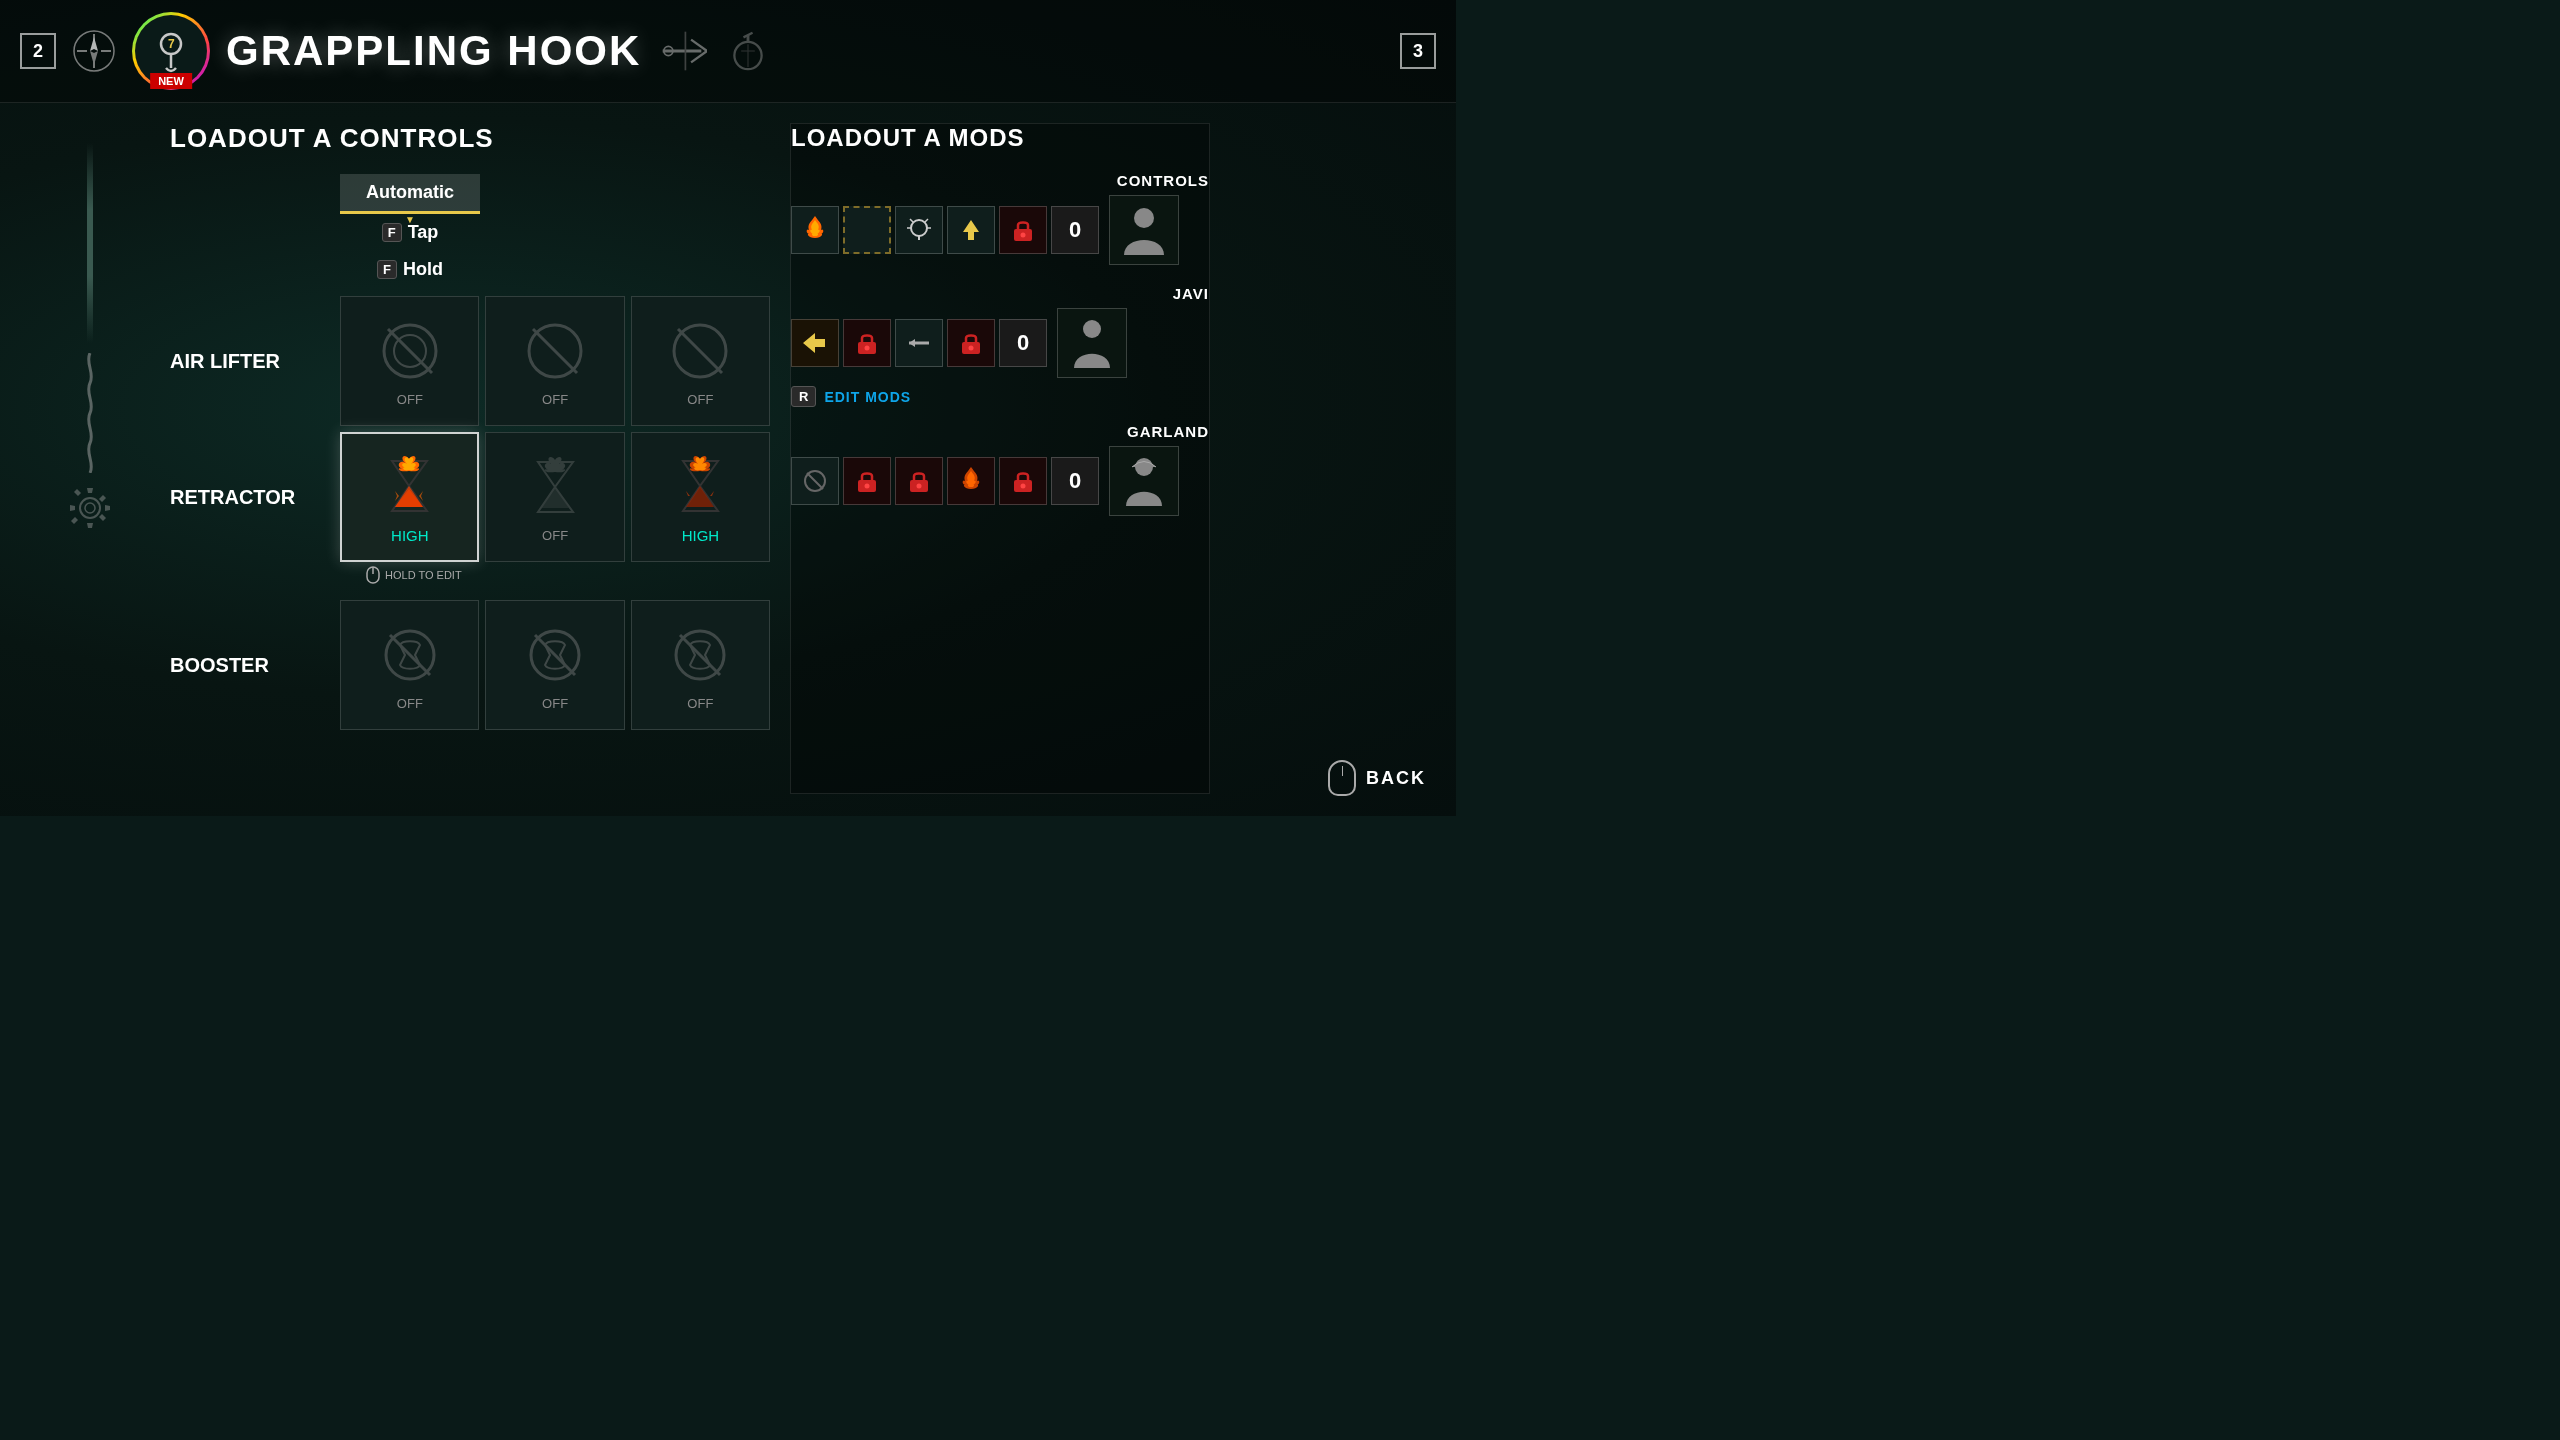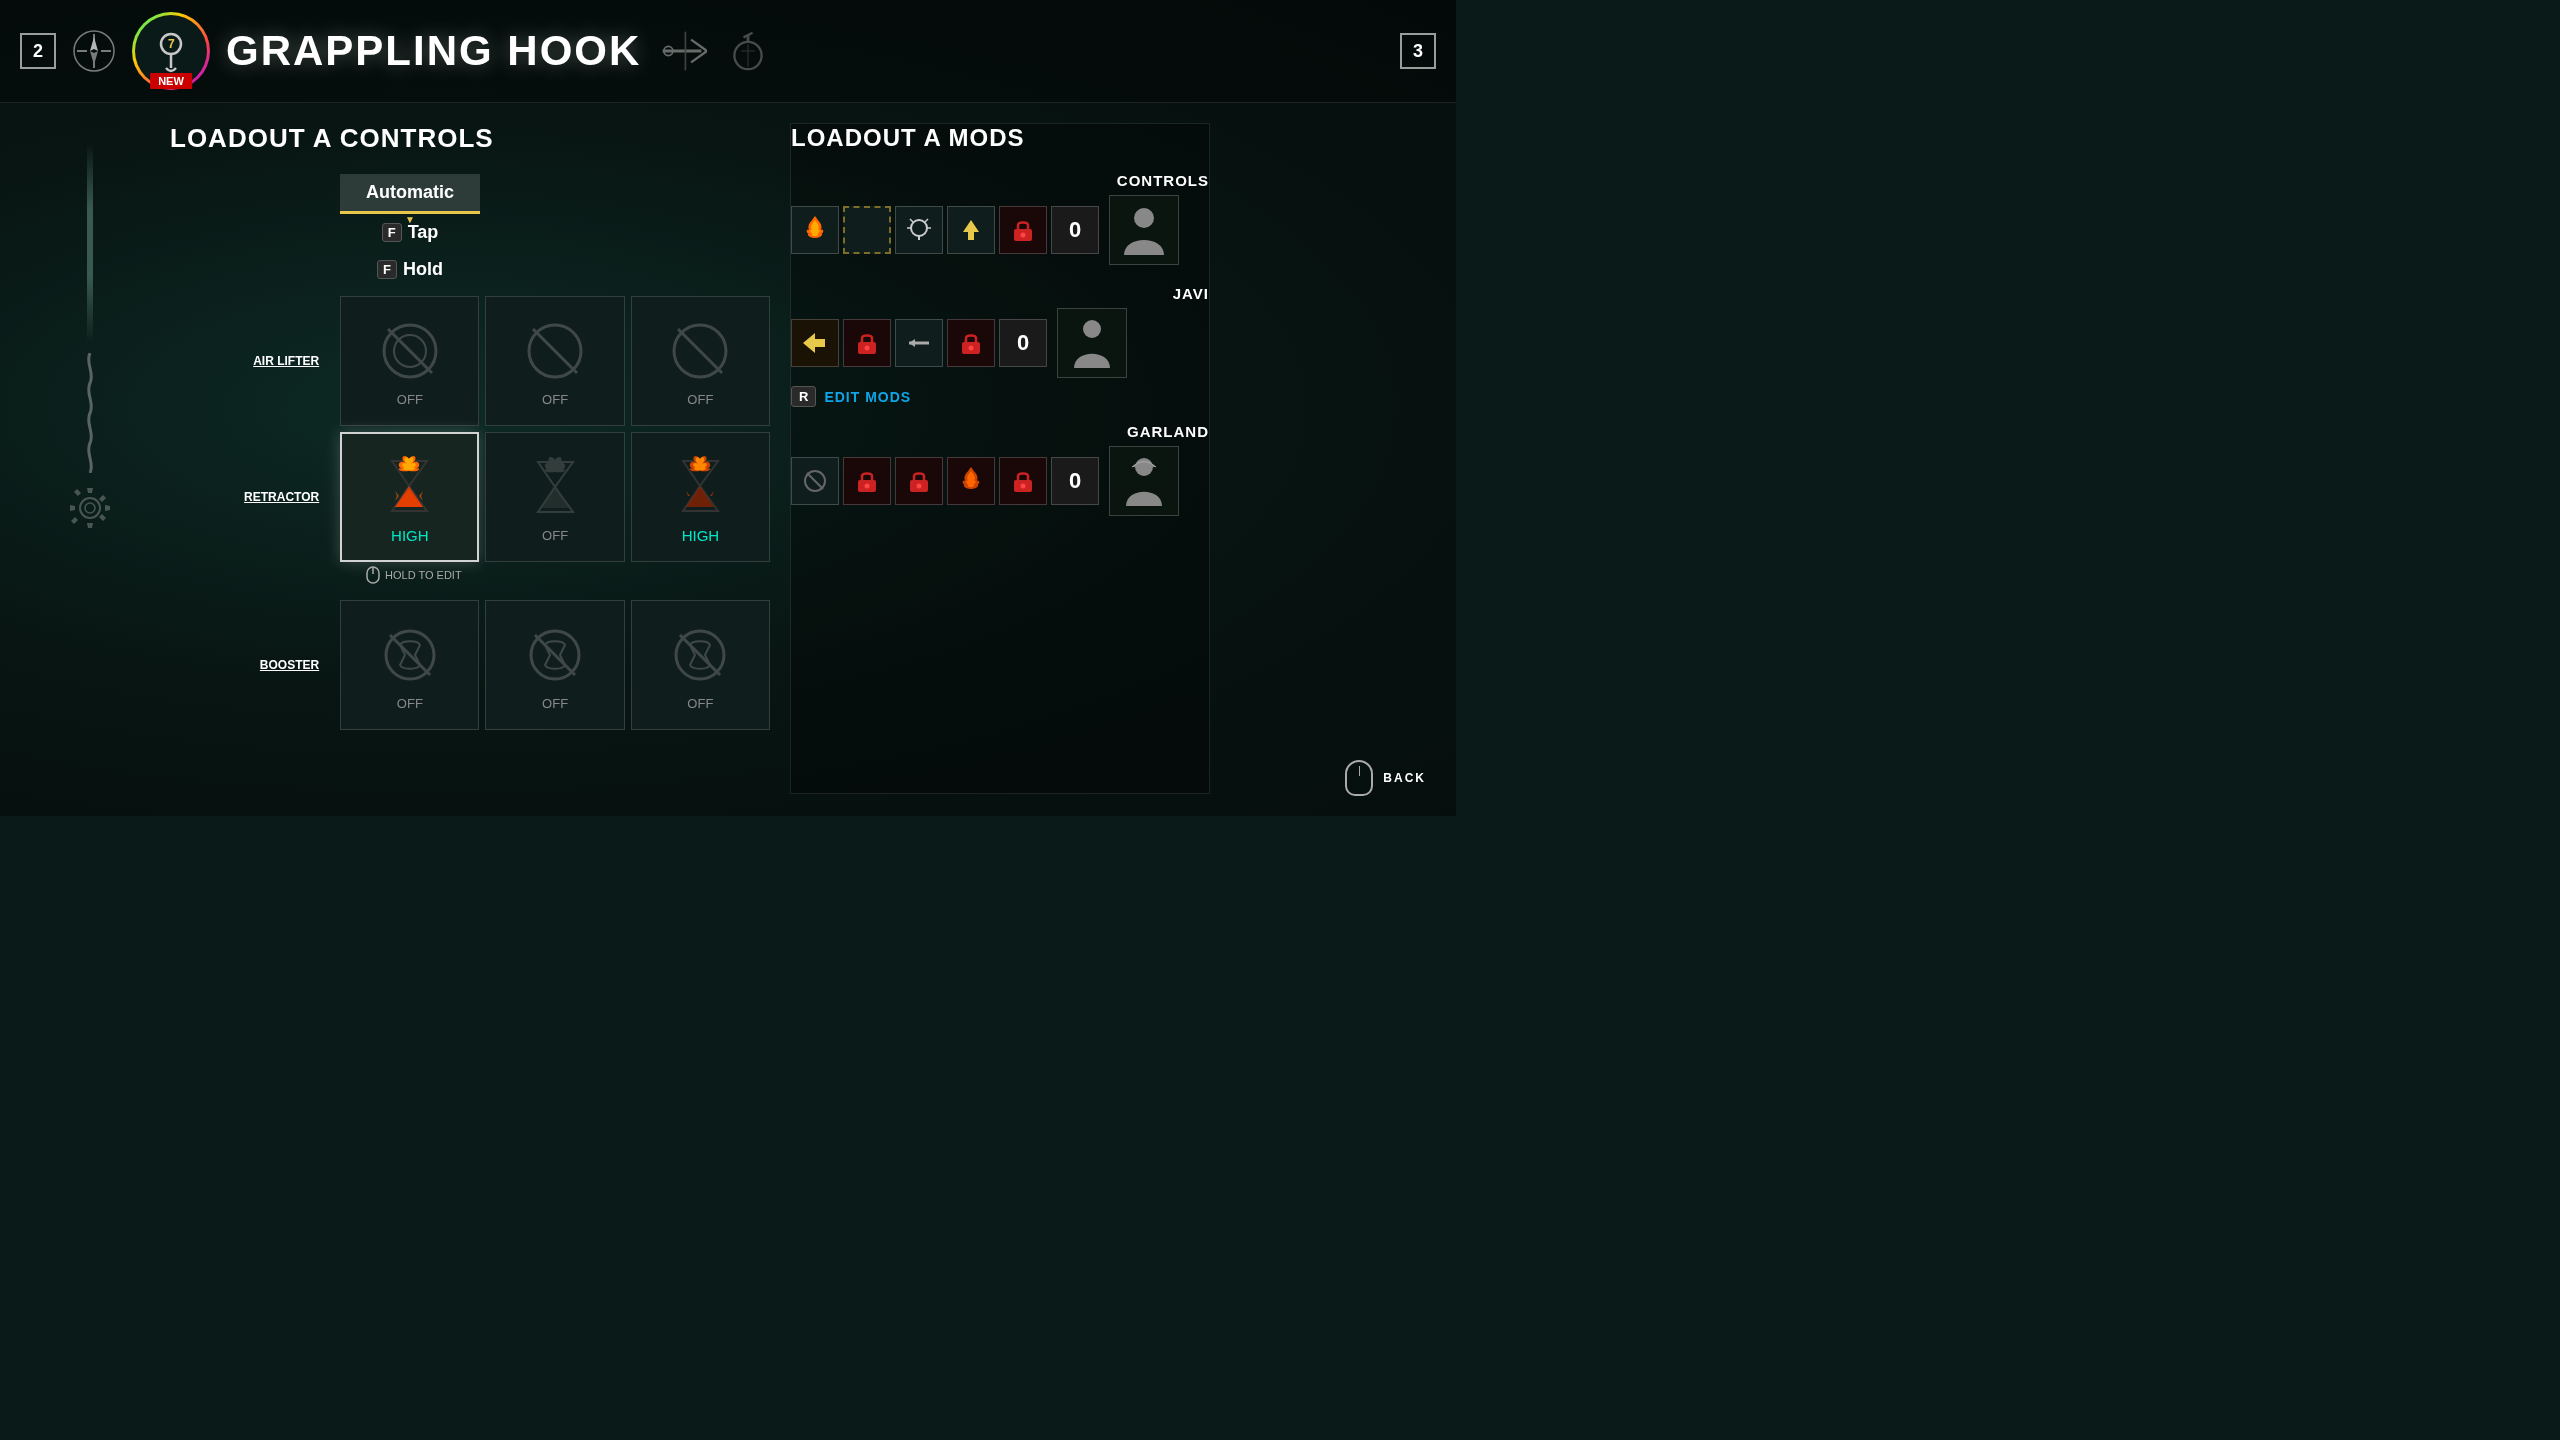--- a/index.html
+++ b/index.html
@@ -176,27 +176,26 @@
     }
 
     .control-row {
       display: flex;
       align-items: center;
       gap: 6px;
     }
 
     .row-label {
       width: 165px;
-      font-size: 12px;
+      font-size: 20px;
       font-weight: 900;
       text-transform: uppercase;
       color: #fff;
-      text-align: right;
+      text-align: left;
       padding-right: 15px;
-      text-decoration: underline;
     }
 
     .control-cell {
       width: 140px;
       height: 130px;
       background: #0f1e1c;
       border: 1px solid rgba(255,255,255,0.15);
       display: flex;
       flex-direction: column;
       align-items: center;
@@ -345,21 +344,21 @@
       position: relative;
     }
 
     .back-mouse-line {
       width: 1px;
       height: 10px;
       background: #aaa;
     }
 
     .back-label {
-      font-size: 12px;
+      font-size: 18px;
       font-weight: bold;
       letter-spacing: 2px;
       color: #fff;
     }
 
     
     .off-icon { opacity: 0.4; }
 
     
     .vert-bar {

